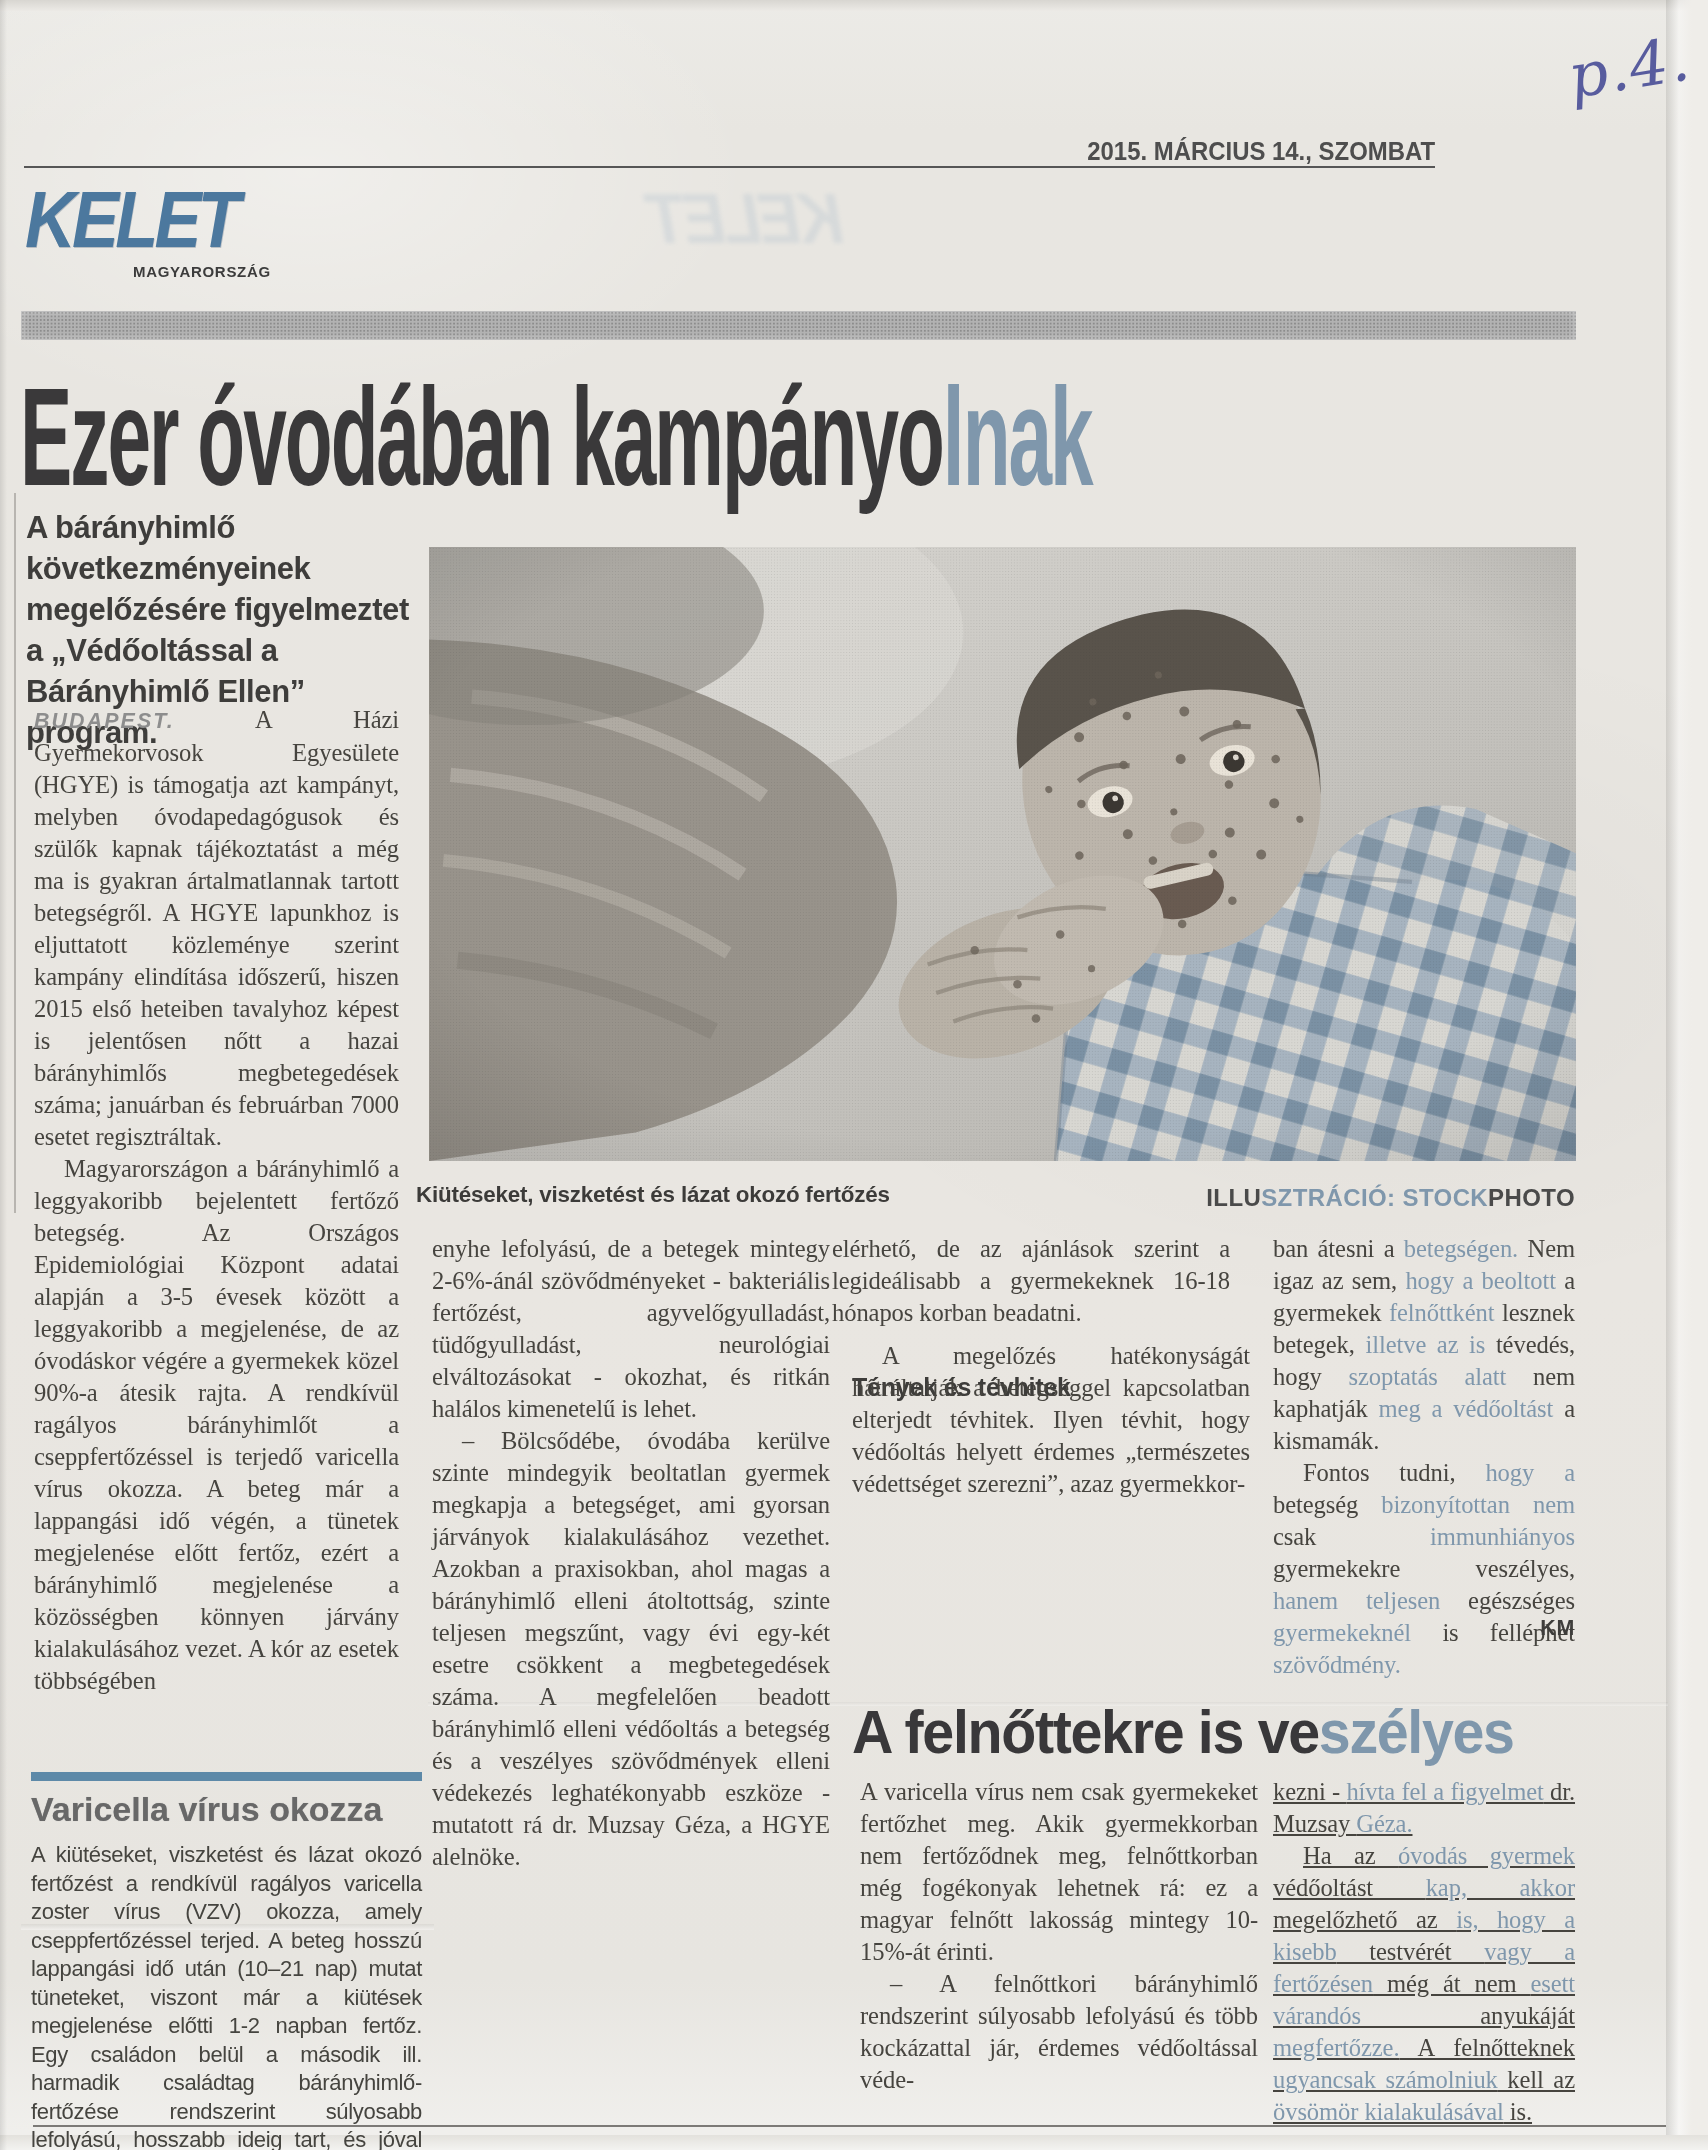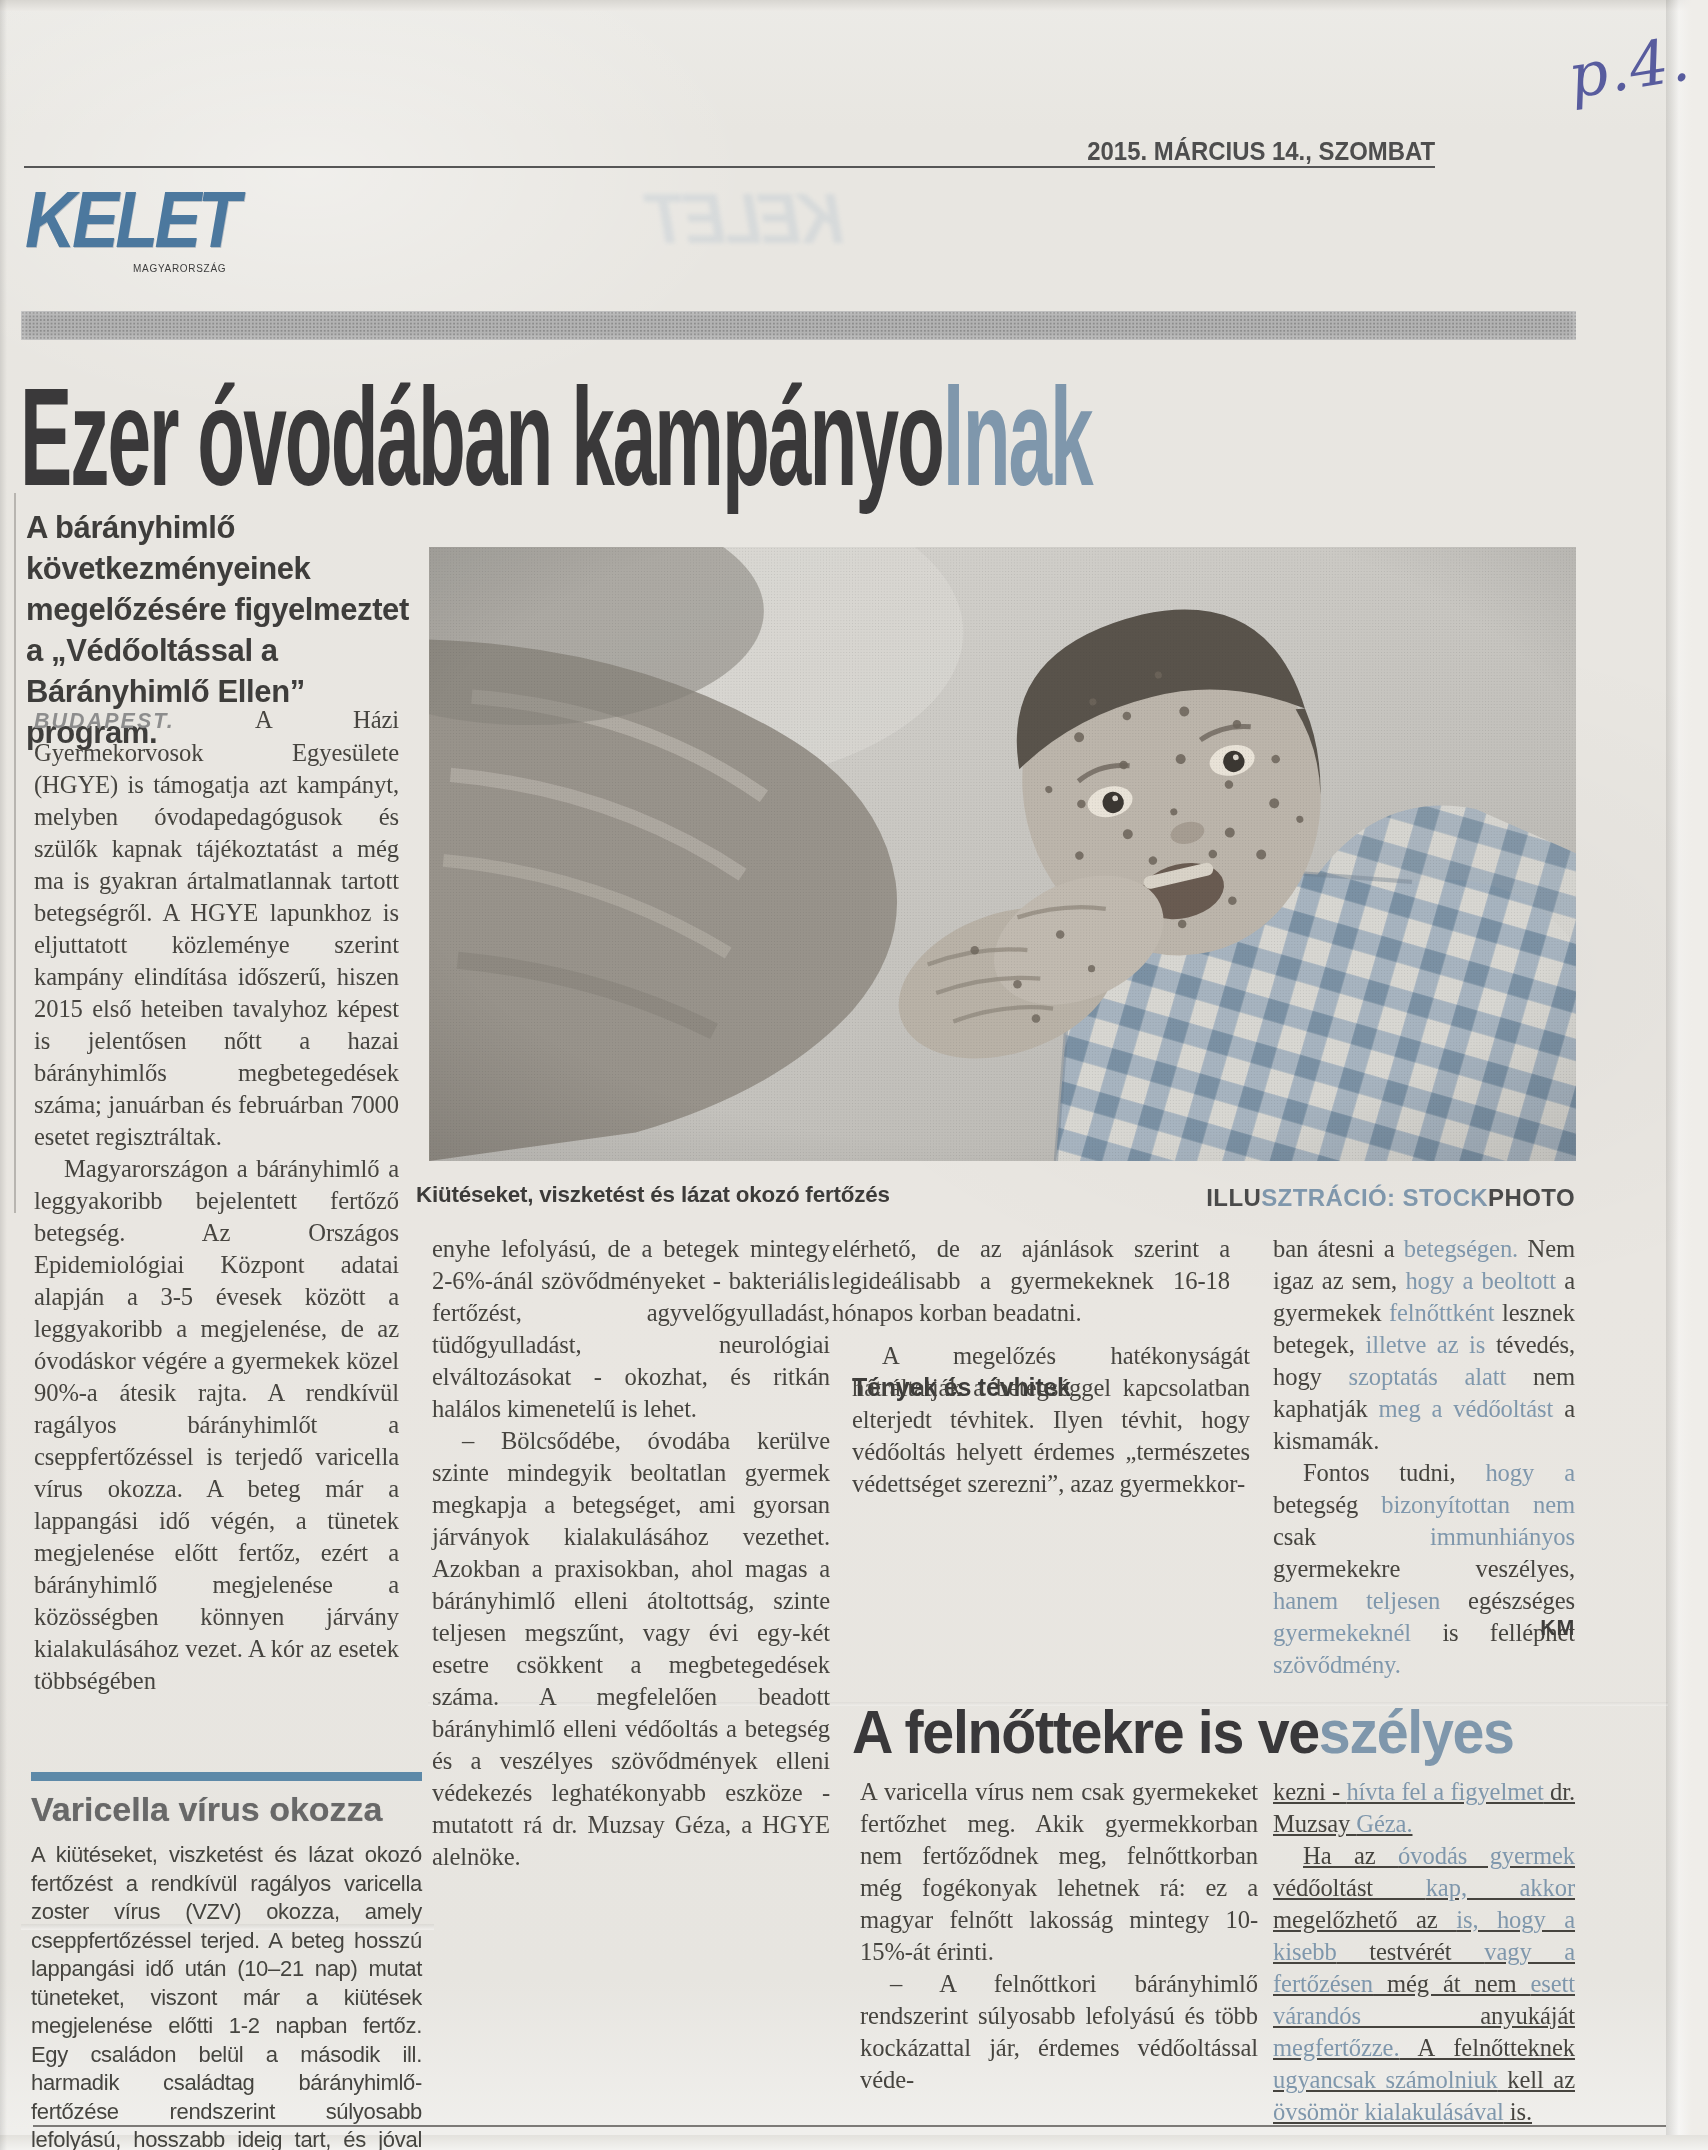--- a/index.html
+++ b/index.html
@@ -43,21 +43,21 @@
   }
   .rule-top{left:23.5px;top:166px;width:1411px;height:2.1px;background:#565656;}
   .masthead{left:25px;top:180px;width:214px;height:96px;}
   .masthead .word{
     font-size:80px;font-weight:700;font-style:italic;
     color:#4c789e;letter-spacing:-4.3px;transform:scaleX(.88);transform-origin:left top;
     line-height:1;white-space:nowrap;text-shadow:0.7px 0.7px 0 rgba(30,60,90,.25);
   }
   .masthead .sub{
     position:absolute;left:108px;top:83px;
-    font-size:10px;font-weight:400;color:#3c3c3c;letter-spacing:0.7px;
+    font-size:15px;font-weight:700;color:#3c3c3c;letter-spacing:0.7px;
   }
   .ghost-logo{
     left:844px;top:178px;font-size:71px;font-weight:700;font-style:italic;
     color:#7d9cba;letter-spacing:-3.6px;opacity:.16;filter:blur(2.1px);
     transform:scaleX(-0.9);transform-origin:left top;white-space:nowrap;
   }
   .halftone-band{
     left:21.4px;top:311px;width:1555px;height:28.5px;
     background-image:radial-gradient(circle,#8c8c8c 0.9px,transparent 1.1px);
     background-size:3.6px 3.6px;background-color:#b2b2b2;

